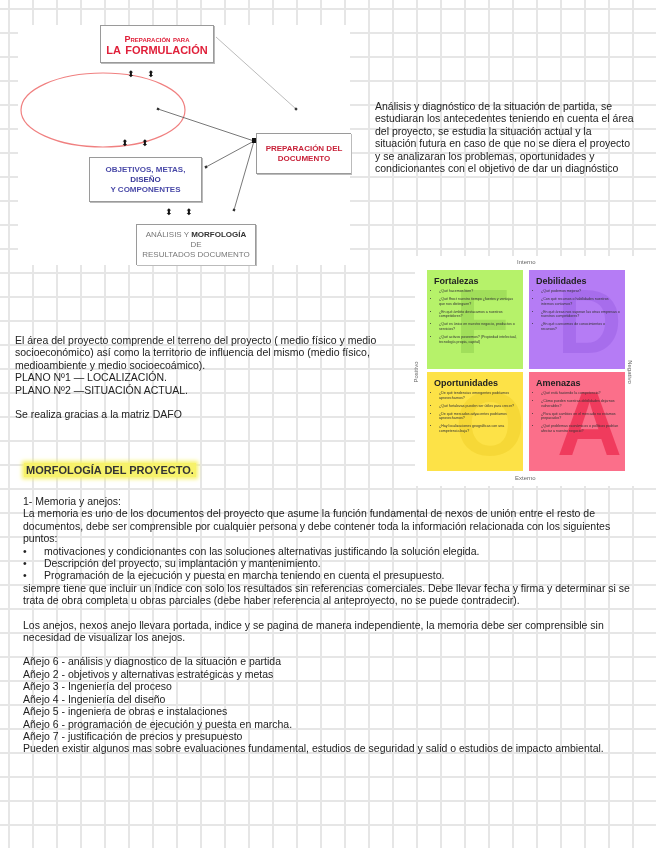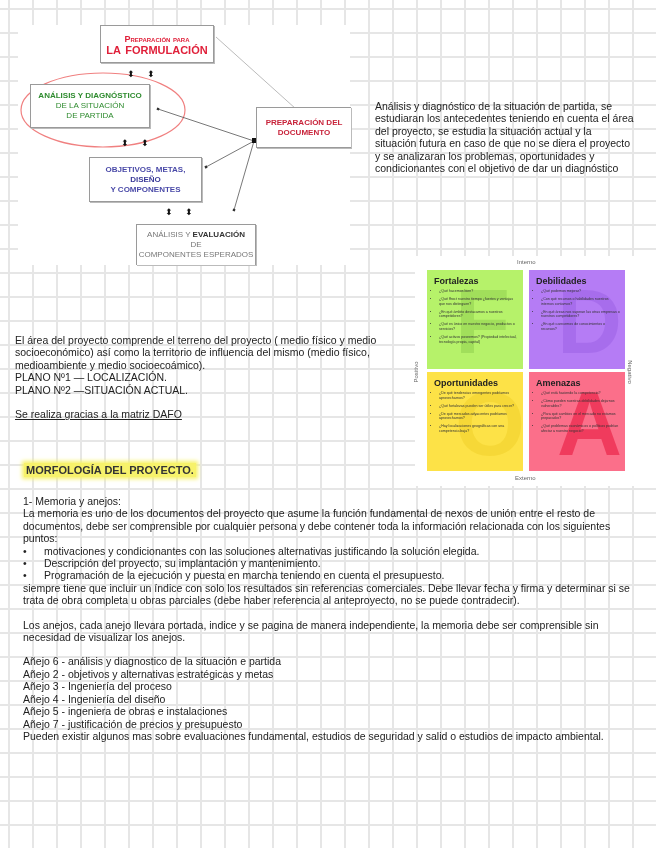--- a/index.html
+++ b/index.html
@@ -69,48 +69,43 @@
       <text x="103" y="121">⬍</text>
         <text x="123" y="121">⬍</text>
       <text x="147" y="190">⬍</text>
         <text x="167" y="190">⬍</text>
     </g>
   </svg>
   <div class="dbox" style="left:82px;top:0;width:112px;height:36px;">
     <span class="red" style="font-variant:small-caps;font-size:9px;">Preparación para</span>
     <span class="red" style="font-variant:small-caps;font-size:15px;">la formulación</span>
   </div>
-  <div class="dbox" style="left:12px;top:59px;width:118px;height:42px;">
-    <span class="green">ANÁLISIS Y DIAGNÓSTICO</span>
-    <span class="green norm">DE LA SITUACIÓN</span>
-    <span class="green norm">DE PARTIDA</span>
-  </div>
   <div class="dbox" style="left:71px;top:132px;width:111px;height:43px;">
     <span class="blue">OBJETIVOS, METAS,</span>
     <span style="color:#3a3a98;">DISEÑO</span>
     <span class="blue">Y COMPONENTES</span>
   </div>
   <div class="dbox" style="left:118px;top:199px;width:118px;height:40px;border-bottom:none;">
-    <span><span class="grey">ANÁLISIS Y </span><span class="bolddark">EVALUACIÓN</span></span>
+    <span><span class="grey">ANÁLISIS Y </span><span class="bolddark">MORFOLOGÍA</span></span>
     <span class="grey">DE</span>
-    <span class="grey">COMPONENTES ESPERADOS</span>
+    <span class="grey">RESULTADOS DOCUMENTO</span>
   </div>
-  <div class="dbox" style="left:238px;top:82px;width:94px;height:39px;border-right:none;">
+  <div class="dbox" style="left:238px;top:108px;width:94px;height:39px;border-right:none;">
     <span class="dred">PREPARACIÓN DEL</span>
     <span class="dred">DOCUMENTO</span>
   </div>
 </div>
 
 <div class="para" style="left:375px;top:100px;width:260px;">Análisis y diagnóstico de la situación de partida, se estudiaran los antecedentes teniendo en cuenta el área del proyecto, se estudia la situación actual y la situación futura en caso de que no se diera el proyecto y se analizaran los problemas, oportunidades y condicionantes con el objetivo de dar un diagnóstico</div>
 
 <div class="para" style="left:15px;top:334px;width:385px;">
   <div>El área del proyecto comprende el terreno del proyecto ( medio físico y medio socioeconómico) así como la territorio de influencia del mismo (medio físico, medioambiente y medio socioecoámico).</div>
   <div>PLANO Nº1  —  LOCALIZACIÓN.</div>
   <div>PLANO Nº2  —SITUACIÓN  ACTUAL.</div>
-  <div style="margin-top:12px;text-decoration:underline;">Se realiza gracias a la matriz DAFO</div>
+  <div style="margin-top:12px;">Se realiza gracias a la matriz DAFO</div>
 </div>
 
 <div id="dafo" class="abs">
   <div class="axislab" style="left:102px;top:3px;">Interno</div>
   <div class="axislab" style="left:100px;top:219px;">Externo</div>
   <div class="axislab" style="left:-10px;top:113px;transform:rotate(-90deg);">Positivo</div>
   <div class="axislab" style="left:203px;top:113px;transform:rotate(90deg);">Negativo</div>
 
   <div class="quad" style="left:12px;top:14px;background:#b6f26a;">
     <div class="qbig" style="color:#5aa02a;">F</div>
@@ -157,23 +152,24 @@
 
 <div id="morph-title" class="abs">MORFOLOGÍA DEL PROYECTO.</div>
 
 <div class="para" style="left:23px;top:495px;width:610px;">
   <div>1- Memoria y anejos:</div>
   <div>La memoria es uno de los documentos del proyecto que asume la función fundamental de nexos de unión entre el resto de documentos, debe ser comprensible por cualquier persona y debe contener toda la información relacionada con los siguientes puntos:</div>
   <div class="bullet">motivaciones y condicionantes con las soluciones alternativas justificando la solución elegida.</div>
   <div class="bullet">Descripción del proyecto, su implantación y mantenimiento.</div>
   <div class="bullet">Programación de la ejecución y puesta en marcha teniendo en cuenta el presupuesto.</div>
   <div>siempre tiene que incluir un índice con solo los resultados sin referencias comerciales. Debe llevar fecha y firma y determinar si se trata de obra completa u obras parciales (debe haber referencia al anteproyecto, no se puede contradecir).</div>
-  <div style="margin-top:12px;">Los anejos, cada anejo llevara portada, indice y se pagina de manera independiente, la memoria debe ser comprensible sin necesidad de visualizar los anejos.</div>
+  <div style="margin-top:12px;">Los anejos, nexos anejo llevara portada, indice y se pagina de manera independiente, la memoria debe ser comprensible sin necesidad de visualizar los anejos.</div>
   <div style="margin-top:12px;">
     <div>Añejo 6 - análisis y diagnostico de la situación e partida</div>
     <div>Añejo 2 - objetivos y alternativas estratégicas y metas</div>
     <div>Añejo 3 - Ingeniería del proceso</div>
     <div>Añejo 4 - Ingeniería del diseño</div>
     <div>Añejo 5 - ingeniera de obras e instalaciones</div>
+    <div>Añejo 6 - programación de ejecución y puesta en marcha.</div>
     <div>Añejo 7 - justificación de precios y presupuesto</div>
   </div>
   <div>Pueden existir algunos mas sobre evaluaciones fundamental, estudios de seguridad y salid o estudios de impacto ambiental.</div>
 </div>
 
 </body></html>

